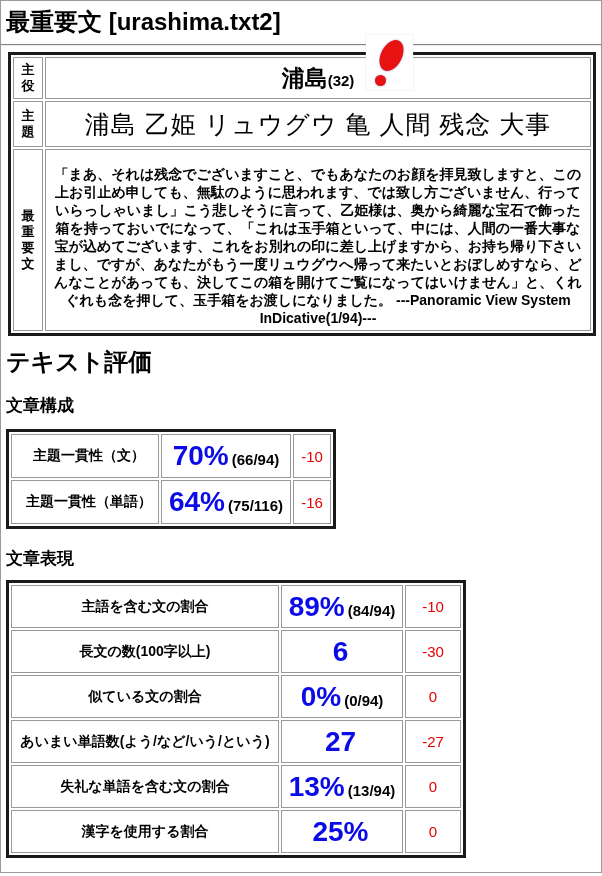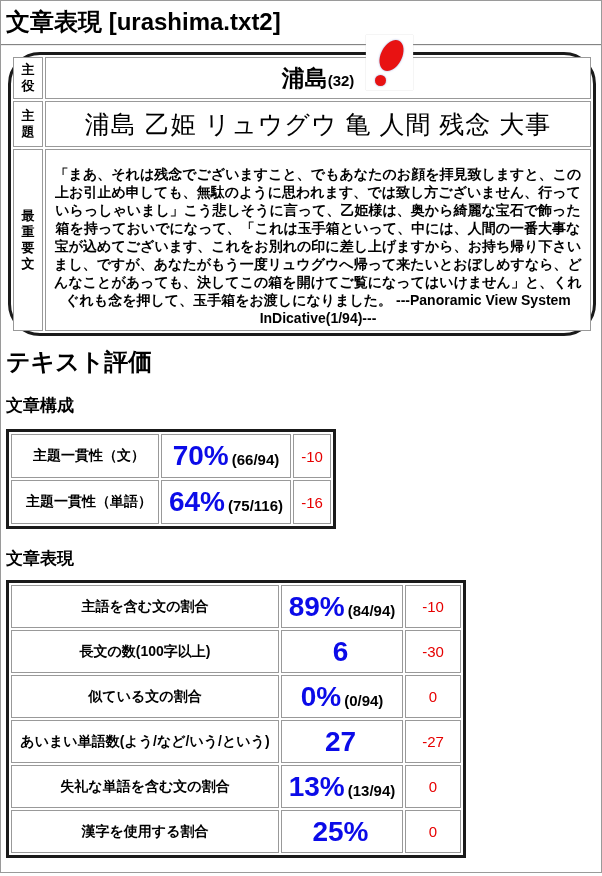--- a/index.html
+++ b/index.html
@@ -31,21 +31,21 @@
   }
   .excl-dot{
     position:absolute;left:9px;top:40px;width:11px;height:11px;
     background:#e81212;border-radius:50%;
     box-shadow:0 0 2px rgba(90,110,200,.65);
   }
   
   table{border-collapse:separate;border-spacing:2px;background:#fff;}
   .framed{border:3px solid #1a1a1a;}
   td{border:1px solid #999;background:#fff;vertical-align:middle;}
-  .info-table{margin:6px 0 0 7px;width:588px;border-radius:32px;}
+  .info-table{margin:6px 0 0 7px;width:588px;}
   .info-table td{text-align:center;}
   td.vlabel{
     width:22px;padding:0 3px;font-weight:bold;font-size:13px;
     line-height:1.25;word-break:break-all;text-align:center;
   }
   .row-hero td.content{height:38px;}
   .row-theme td.content{height:42px;}
   .row-key td.content{height:146px;}
   .hero-main{font-size:23px;font-weight:bold;}
   .hero-note{font-size:15px;font-weight:bold;}
@@ -69,21 +69,21 @@
   .t2{margin-top:11px;}
   .t2 td.lbl{width:262px;height:39px;}
   .t2 td.val{width:118px;height:39px;}
   .t2 td.scr{width:52px;height:39px;}
 </style>
 </head>
 <body>
 
 <div class="page">
 
-  <div class="page-title">文章表現 [urashima.txt2]</div>
+  <div class="page-title">最重要文 [urashima.txt2]</div>
   <div class="hrule"></div>
 
   <div class="alert-box">
     <div class="excl-body"></div>
     <div class="excl-dot"></div>
   </div>
 
   <table class="info-table framed">
     <tbody>
         <tr class="row-hero">

